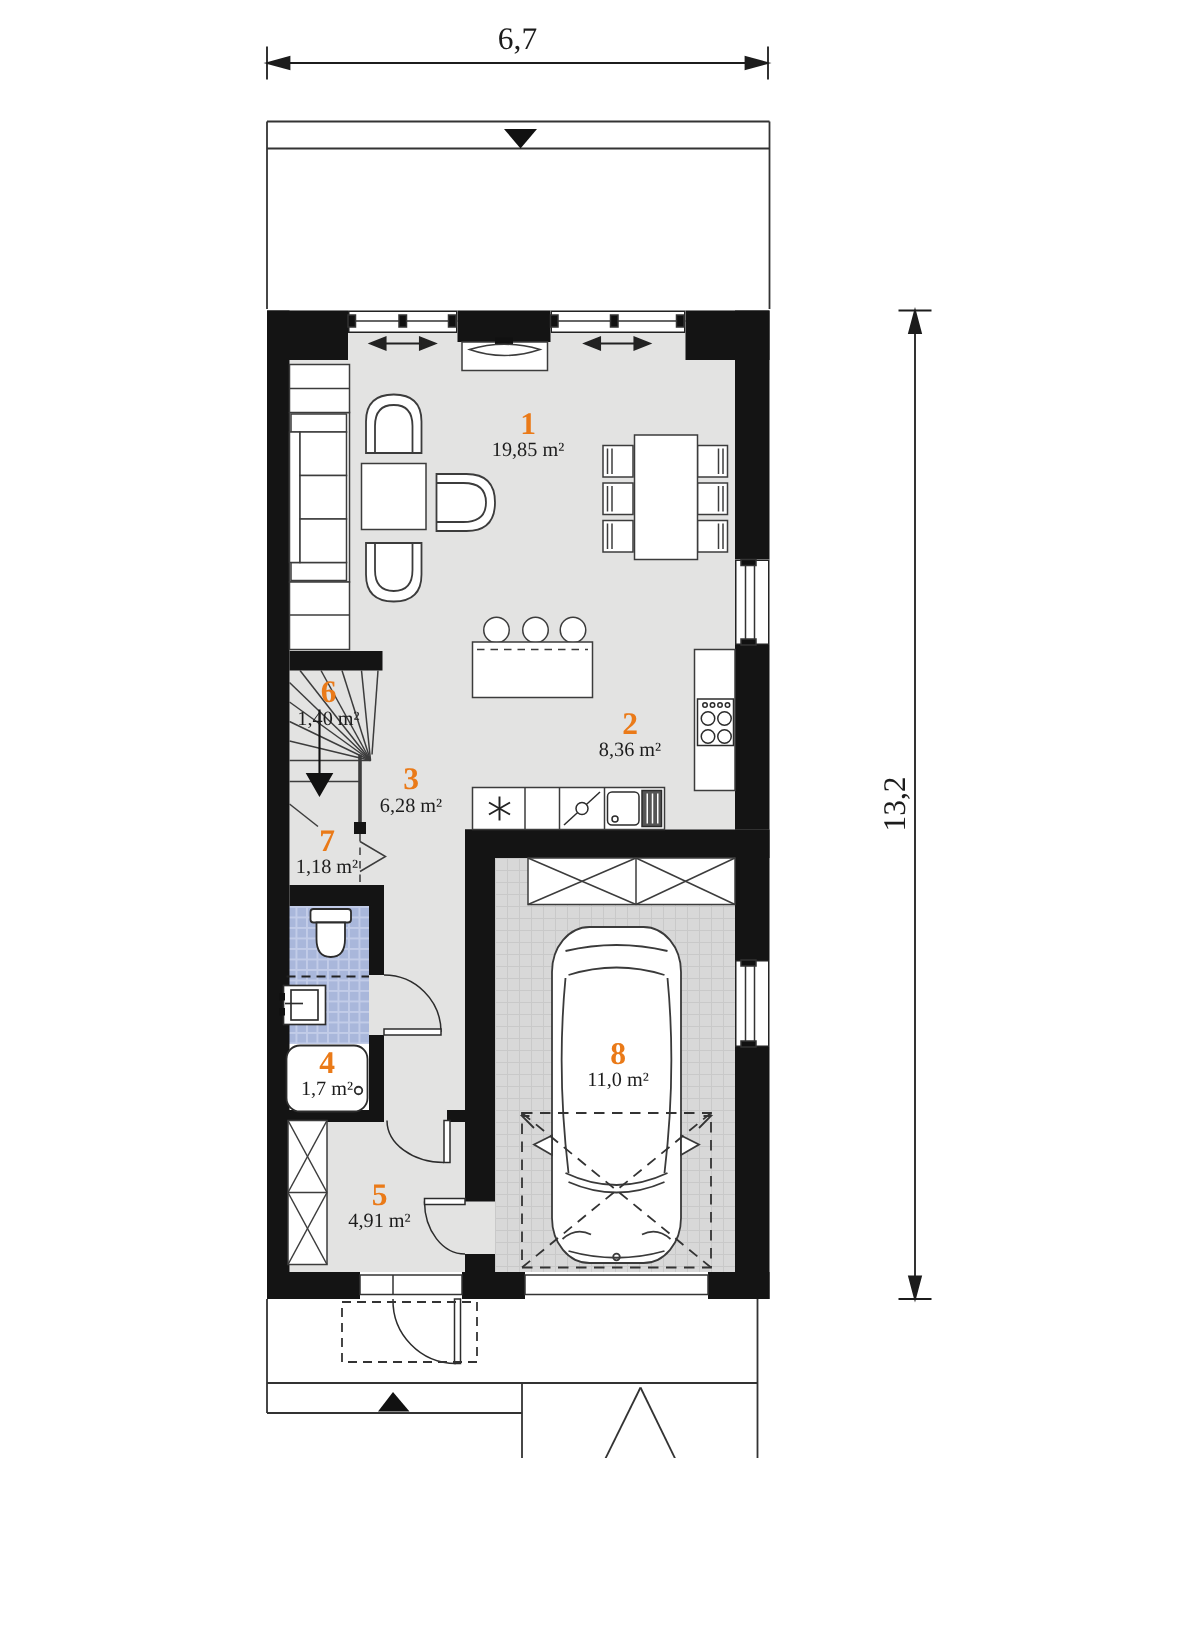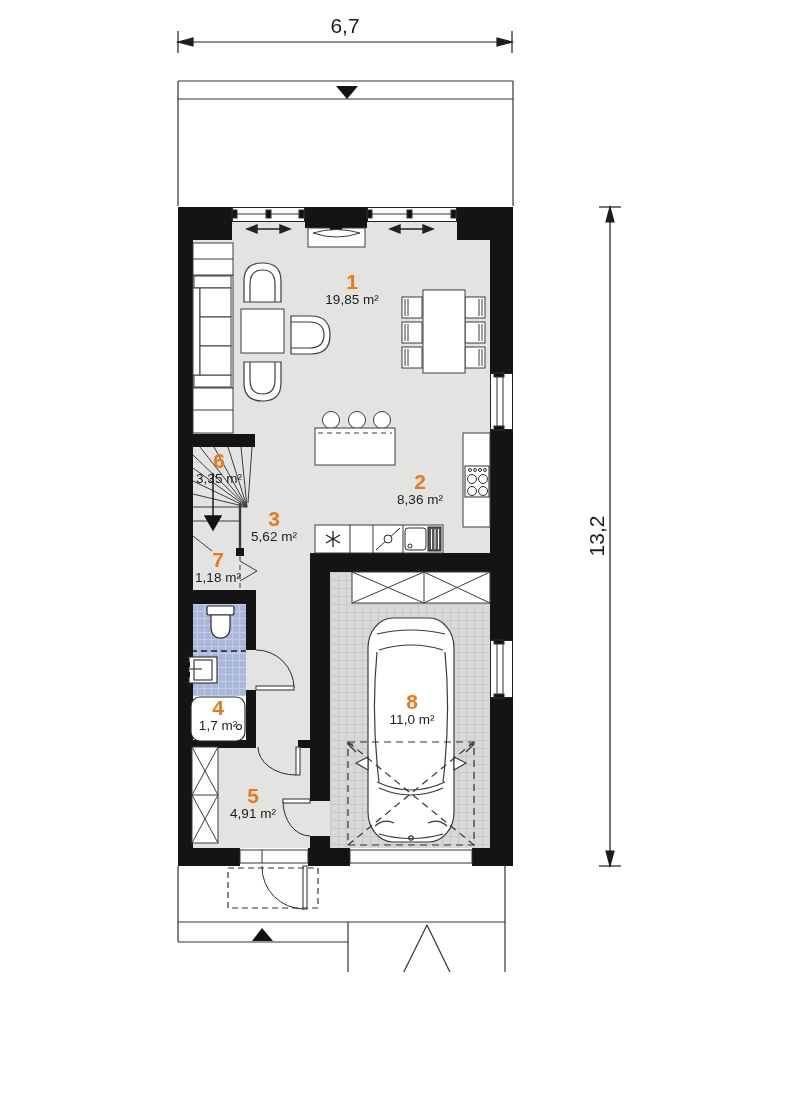--- a/index.html
+++ b/index.html
@@ -1,17 +1,17 @@
 <!DOCTYPE html>
 <html><head>
 <meta charset="utf-8">
 <style>
   html,body{margin:0;padding:0;background:#fff;}
   .canvas{position:relative;width:800px;height:972px;background:#ffffff;overflow:hidden;
-          font-family:Liberation Sans, sans-serif;}
+          font-family:Liberation Serif, serif;}
   .wall{position:absolute;background:#141414;}
   .floor{position:absolute;background:#e3e3e2;}
   .gtile{position:absolute;background-color:#d8d8d8;
          background-image:linear-gradient(#c9c9c9 1px,transparent 1px),
                           linear-gradient(90deg,#c9c9c9 1px,transparent 1px);
          background-size:8px 8px;}
   .btile{position:absolute;background-color:#a9b7db;
          background-image:linear-gradient(#c2cce8 1px,transparent 1px),
                           linear-gradient(90deg,#c2cce8 1px,transparent 1px);
          background-size:7px 7px;}
@@ -341,33 +341,33 @@
   <div class="room-label" style="left:352px;top:290px;">
     <div class="room-num" style="color: rgb(234, 122, 24);">1</div>
     <div class="room-area">19,85 m²</div>
   </div>
   <div class="room-label" style="left:420px;top:490px;">
     <div class="room-num" style="color: rgb(234, 122, 24);">2</div>
     <div class="room-area">8,36 m²</div>
   </div>
   <div class="room-label" style="left:274px;top:527px;">
     <div class="room-num" style="color: rgb(234, 122, 24);">3</div>
-    <div class="room-area">5,62 m²</div>
+    <div class="room-area">6,28 m²</div>
   </div>
   <div class="room-label" style="left:218px;top:716px;">
     <div class="room-num" style="color: rgb(234, 122, 24);">4</div>
     <div class="room-area">1,7 m²</div>
   </div>
   <div class="room-label" style="left:253px;top:804px;">
     <div class="room-num" style="color: rgb(234, 122, 24);">5</div>
     <div class="room-area">4,91 m²</div>
   </div>
   <div class="room-label" style="left:219px;top:469px;">
     <div class="room-num" style="color: rgb(234, 122, 24);">6</div>
-    <div class="room-area">3,35 m²</div>
+    <div class="room-area">1,40 m²</div>
   </div>
   <div class="room-label" style="left:218px;top:568px;">
     <div class="room-num" style="color: rgb(234, 122, 24);">7</div>
     <div class="room-area">1,18 m²</div>
   </div>
   <div class="room-label" style="left:412px;top:710px;">
     <div class="room-num" style="color: rgb(234, 122, 24);">8</div>
     <div class="room-area">11,0 m²</div>
   </div>
 

